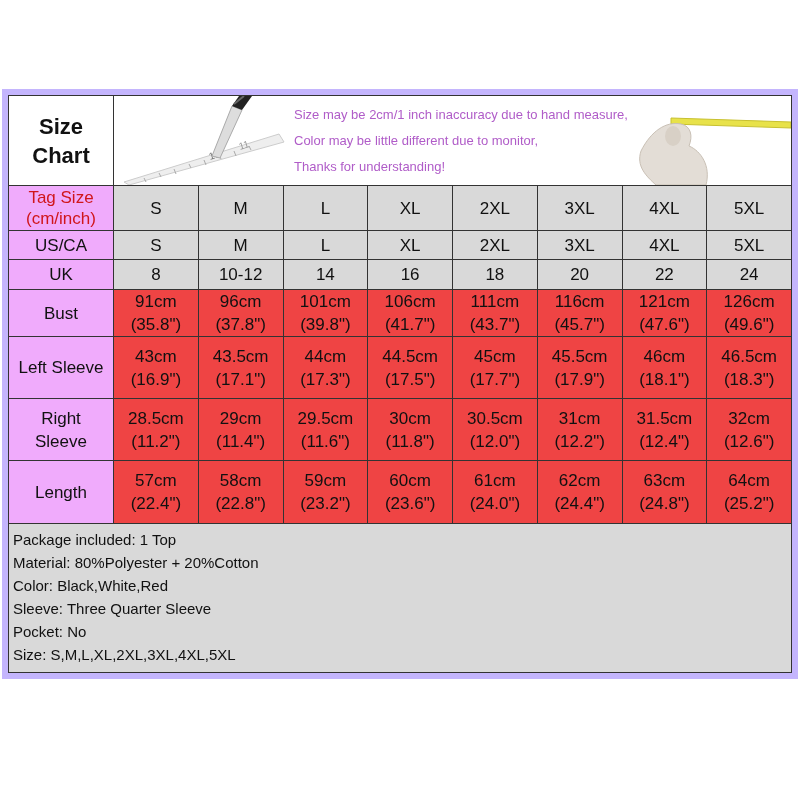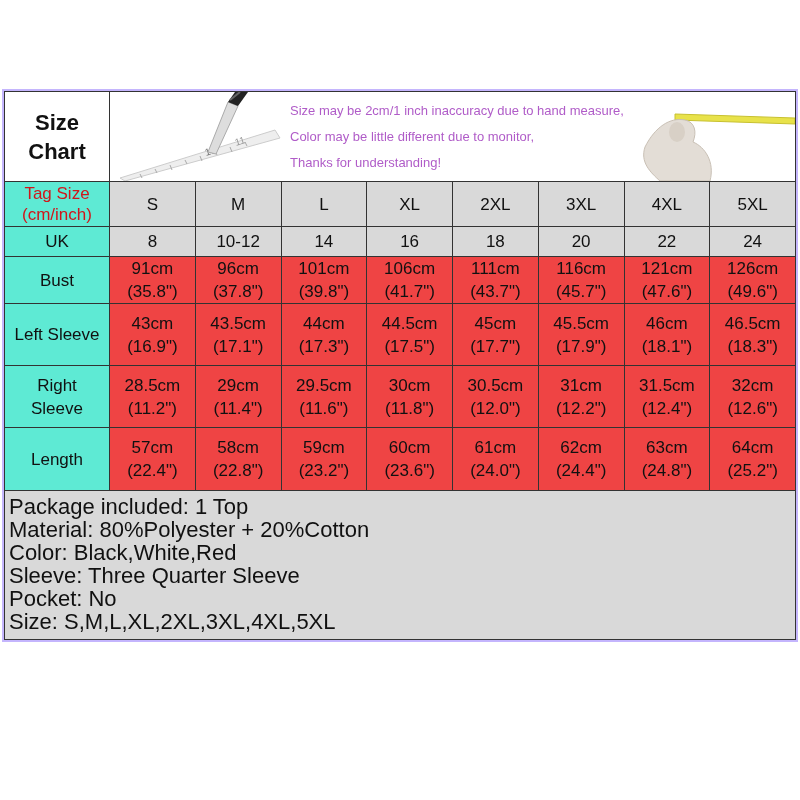--- a/index.html
+++ b/index.html
@@ -1,27 +1,27 @@
 <!DOCTYPE html>
 <html><head>
   <meta charset="utf-8">
   <style>
     html, body { margin: 0; padding: 0; background: #ffffff; }
     body { width: 800px; height: 800px; position: relative; overflow: hidden; font-family: "Liberation Sans", sans-serif; color: #111; }
-    .chart { position: absolute; left: 2px; top: 89px; width: 796px; border: 2px solid #c4b5fd; box-sizing: border-box; }
+    .chart { position: absolute; left: 2px; top: 89px; width: 796px; border: 6px solid #c4b5fd; box-sizing: border-box; }
     table { border-collapse: collapse; width: 100%; table-layout: fixed; }
     td { border: 1px solid #333; text-align: center; vertical-align: middle; padding: 0; font-size: 17px; line-height: 23px; }
-    td.label { background: #5eead4; }
+    td.label { background: #f0abfc; }
     td.size-cell { background: #d9d9d9; }
     td.val { background: #ef4444; }
     .title-cell { background: #fff; font-weight: bold; font-size: 22px; line-height: 29px; }
     .banner-cell { background: #fff; position: relative; height: 89px; overflow: hidden; text-align: left; }
     .notice { position: absolute; left: 180px; top: 6px; color: #b05cc8; font-size: 13px; line-height: 26px; }
     .tag-label { color: #d0161b; line-height: 21px; }
-    .notes { background: #d9d9d9; text-align: left; padding: 4px 4px 6px 4px; font-size: 22px; line-height: 23px; vertical-align: top; }
+    .notes { background: #d9d9d9; text-align: left; padding: 4px 4px 6px 4px; font-size: 15px; line-height: 23px; vertical-align: top; }
     .pencil { position: absolute; left: 0; top: 0; }
     .hand { position: absolute; right: 0; top: 0; }
   </style>
 </head>
 <body>
 
 <div class="chart">
   <table>
     <colgroup>
       <col style="width:105px">
@@ -80,20 +80,31 @@
       <td class="size-cell">S</td>
       <td class="size-cell">M</td>
       <td class="size-cell">L</td>
       <td class="size-cell">XL</td>
       <td class="size-cell">2XL</td>
       <td class="size-cell">3XL</td>
       <td class="size-cell">4XL</td>
       <td class="size-cell">5XL</td>
     </tr>
 
+    <tr style="height:29px">
+      <td class="label">US/CA</td>
+      <td class="size-cell">S</td>
+      <td class="size-cell">M</td>
+      <td class="size-cell">L</td>
+      <td class="size-cell">XL</td>
+      <td class="size-cell">2XL</td>
+      <td class="size-cell">3XL</td>
+      <td class="size-cell">4XL</td>
+      <td class="size-cell">5XL</td>
+    </tr>
 
     <tr style="height:30px">
       <td class="label">UK</td>
       <td class="size-cell">8</td>
       <td class="size-cell">10-12</td>
       <td class="size-cell">14</td>
       <td class="size-cell">16</td>
       <td class="size-cell">18</td>
       <td class="size-cell">20</td>
       <td class="size-cell">22</td>

